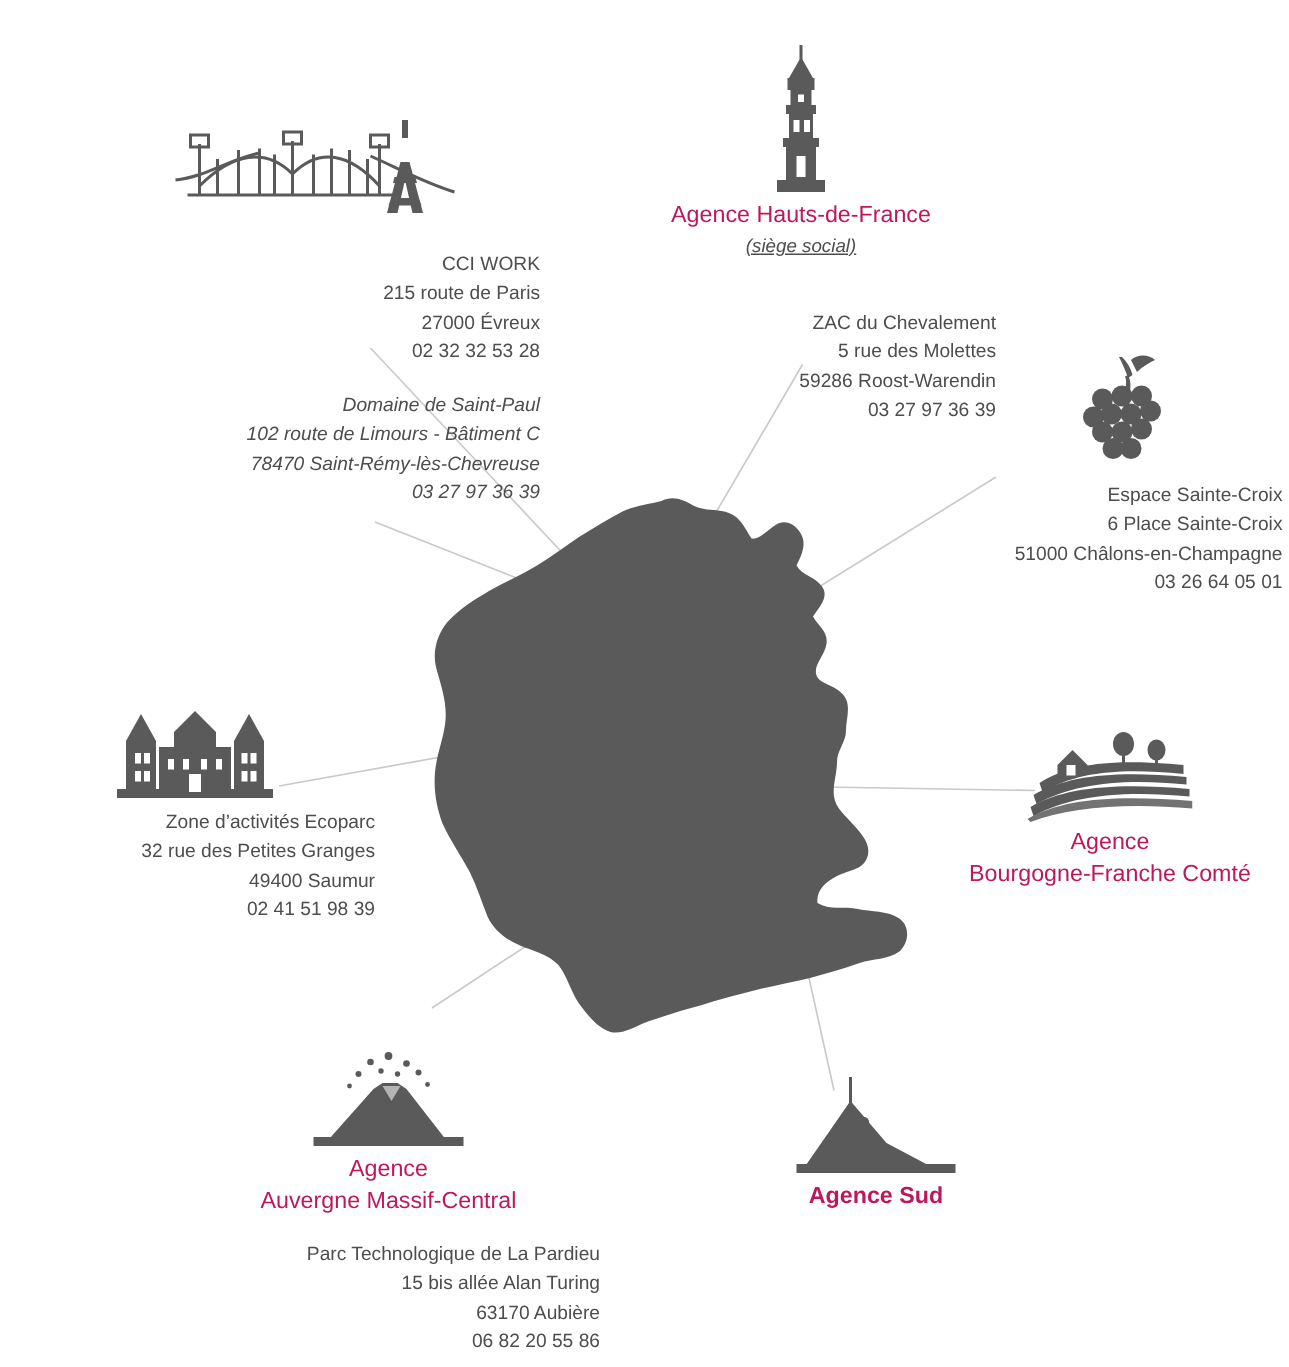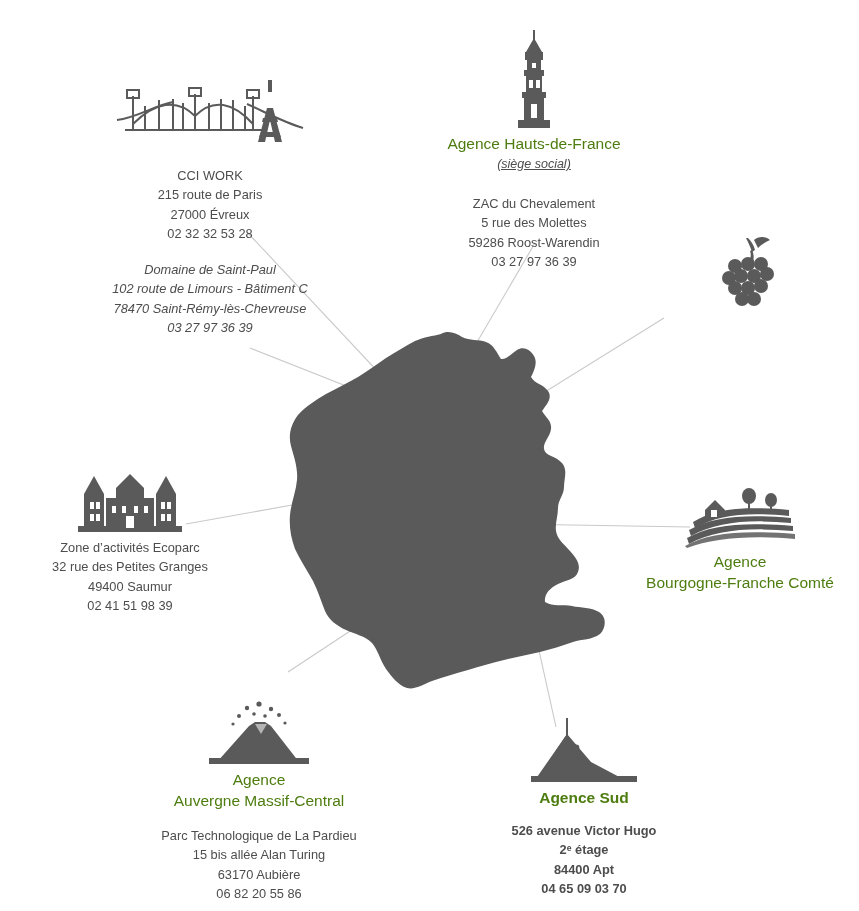--- a/index.html
+++ b/index.html
@@ -27,37 +27,38 @@
     width: 859px;
     height: 911px;
   }
   .agency {
     position: absolute;
     text-align: center;
     line-height: 1.35;
   }
   .agency .name {
     font-size: 15.5px;
-    color: #4d7c0f;
+    color: #be185d;
     white-space: pre-line;
     margin-bottom: 2px;
   }
   .agency .subtitle {
     font-size: 12.5px;
     font-style: italic;
     color: #4d4d4d;
     margin-top: -1px;
     margin-bottom: 2px;
     text-decoration: underline;
   }
   .agency .addr {
     font-size: 12.8px;
     color: #4d4d4d;
     white-space: pre-line;
     line-height: 1.52;
+    text-align: right;
   }
   .agency .icon {
     display: block;
     margin: 0 auto 4px auto;
   }
   .icon svg { display: block; margin: 0 auto; }
 
   
   #ag-seine      { left: 60px;  top: 72px;  width: 300px; }
   #ag-hdf        { left: 404px; top: 30px;  width: 260px; }
@@ -218,21 +219,21 @@
         <g fill="#ffffff">
           <rect x="24" y="33" width="4" height="5"></rect>
           <rect x="21" y="50" width="4" height="8"></rect>
           <rect x="28" y="50" width="4" height="8"></rect>
           <rect x="23" y="74" width="6" height="14"></rect>
         </g>
       </svg>
     </span>
     <div class="name">Agence Hauts-de-France</div>
     <div class="subtitle">(siège social)</div>
-    <div class="addr" style="margin-top:21px;">ZAC du Chevalement
+    <div class="addr" style="margin-top:32px;">ZAC du Chevalement
 5 rue des Molettes
 59286 Roost-Warendin
 03 27 97 36 39</div>
   </div>
 
   <div class="agency" id="ag-grandest">
     <span class="icon">
       <svg width="80" height="72" viewBox="0 0 80 72">
         <g fill="#5a5a5a">
           <path d="M46 4 C50 0 58 0 62 4 C58 6 54 8 50 12 Z"></path>
@@ -246,20 +247,24 @@
           <circle cx="59" cy="38" r="7"></circle>
           <circle cx="21" cy="42" r="7"></circle>
           <circle cx="27" cy="52" r="7"></circle>
           <circle cx="40" cy="52" r="7"></circle>
           <circle cx="53" cy="50" r="7"></circle>
           <circle cx="34" cy="63" r="7"></circle>
           <circle cx="46" cy="63" r="7"></circle>
         </g>
       </svg>
     </span>
+    <div class="addr" style="margin-top:12px;">Espace Sainte-Croix
+6 Place Sainte-Croix
+51000 Châlons-en-Champagne
+03 26 64 05 01</div>
   </div>
 
   <div class="agency" id="ag-valloire">
     <span class="icon">
       <svg width="116" height="60" viewBox="0 0 116 60">
         <g fill="#5a5a5a">
           <path d="M12 20 L22 2 L32 20 Z"></path>
           <path d="M84 20 L94 2 L104 20 Z"></path>
           <path d="M44 14 L58 0 L72 14 Z"></path>
           <rect x="12" y="20" width="20" height="36"></rect>
@@ -352,19 +357,15 @@
           <circle cx="32" cy="50" r="7" fill="none" stroke="#5a5a5a" stroke-width="2.4"></circle>
           <circle cx="54" cy="50" r="7" fill="none" stroke="#5a5a5a" stroke-width="2.4"></circle>
           <path d="M32 50 L42 40 L54 50 M42 40 L46 50 M42 40 L38 44" fill="none" stroke="#5a5a5a" stroke-width="2"></path>
           <circle cx="47" cy="30" r="3.4"></circle>
           <path d="M47 33 L43 41 L50 41 Z"></path>
           <path d="M44 34 L38 40 M50 34 L54 40" stroke="#5a5a5a" stroke-width="2" fill="none"></path>
         </g>
       </svg>
     </span>
     <div class="name">Agence Sud</div>
-    <div class="addr" style="margin-top:12px;">526 avenue Victor Hugo
-2ᵉ étage
-84400 Apt
-04 65 09 03 70</div>
   </div>
 
 </div>
 
 </body></html>

